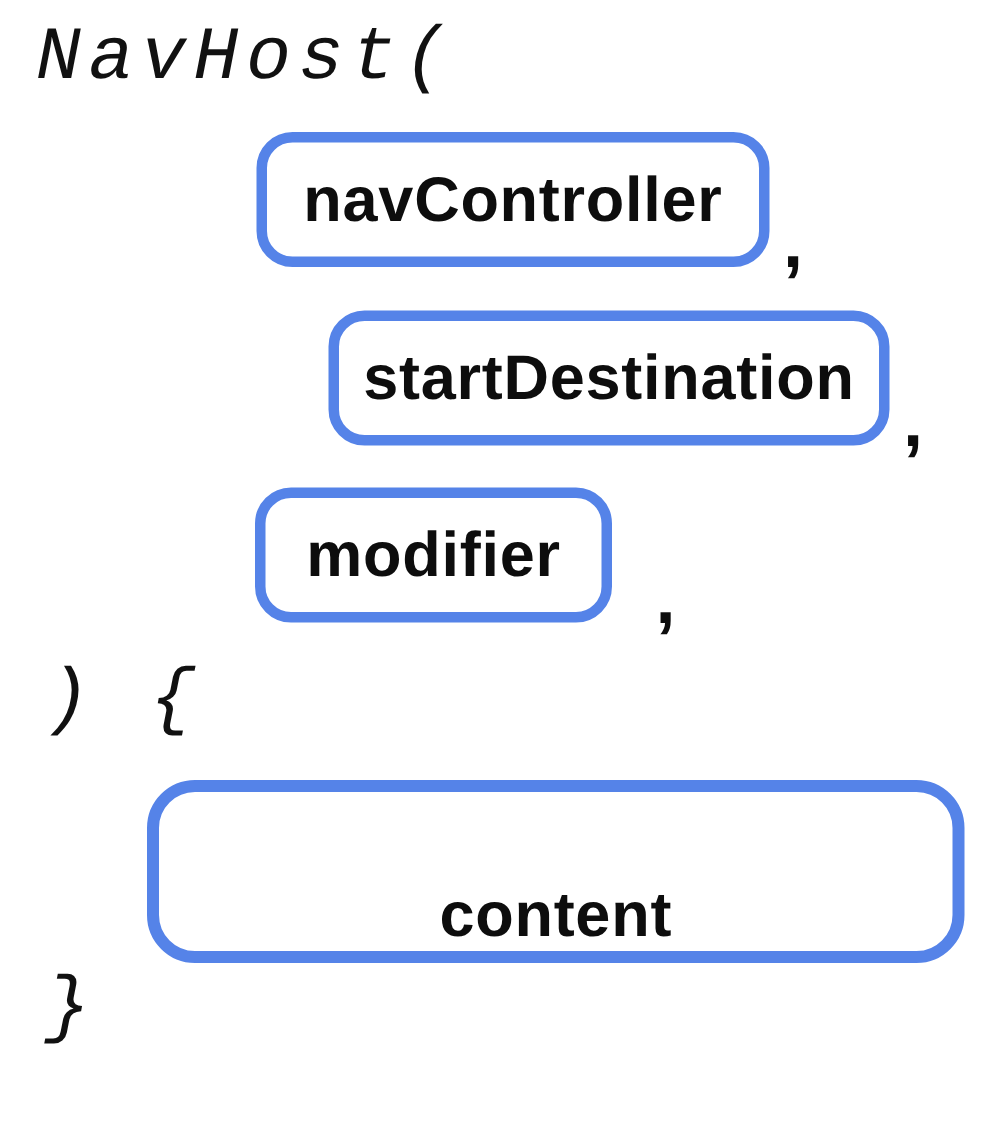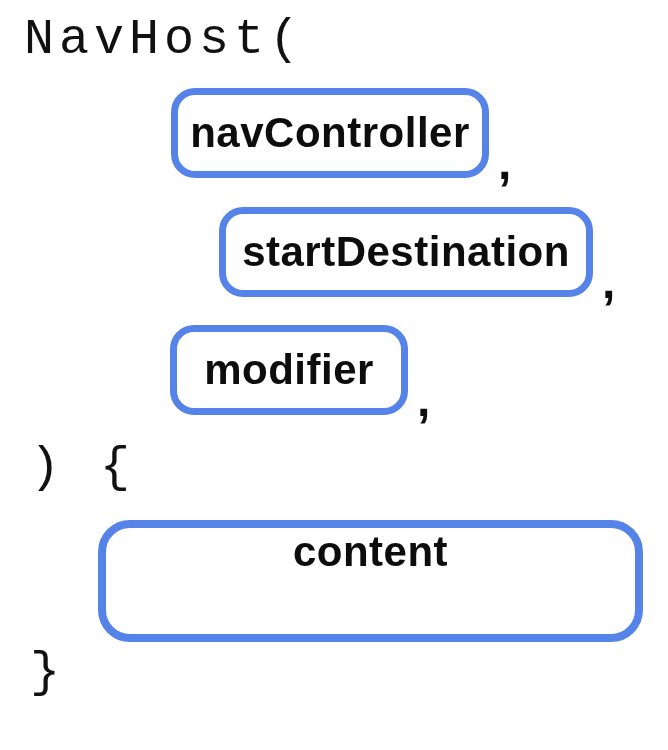--- a/index.html
+++ b/index.html
@@ -17,46 +17,47 @@
   }
   
   .code-token {
     position: absolute;
     font-family: "Liberation Mono", "DejaVu Sans Mono", monospace;
     font-size: 50px;
     letter-spacing: 5px;
     line-height: 70px;
     color: #111111;
     white-space: pre;
+    font-style: italic;
   }
   .tok-navhost { left: 24px; top: 5px; }
   .tok-close-line { left: 30px; top: 433px; }
   .tok-brace-close { left: 30px; top: 638px; }
 
   
   .param-row {
     position: absolute;
     display: flex;
     align-items: flex-end;
   }
   .row-p0 { left: 171px; top: 88px; }
   .row-p1 { left: 171px; top: 207px; }
-  .row-p2 { left: 170px; top: 325px; }
+  .row-p2 { left: 170px; top: 325px; gap: 20px; }
 
   .param-chip {
     box-sizing: border-box;
     height: 90px;
     border: 7px solid #5583E8;
     border-radius: 24px;
     background: #ffffff;
     display: flex;
     align-items: center;
     justify-content: center;
   }
-  .chip-p0 { width: 318px; }
+  .chip-p0 { width: 342px; }
   .chip-p1 { width: 374px; margin-left: 48px; }
   .chip-p2 { width: 238px; }
 
   .param-label {
     font-size: 42px;
     font-weight: 600;
     color: #0d0d0d;
     letter-spacing: 0.5px;
     white-space: nowrap;
   }
@@ -74,21 +75,21 @@
     position: absolute;
     left: 98px;
     top: 520px;
     width: 545px;
     height: 122px;
     box-sizing: border-box;
     border: 8px solid #5583E8;
     border-radius: 32px;
     background: #ffffff;
     display: flex;
-    align-items: flex-start;
+    align-items: flex-end;
     justify-content: center;
   }
 </style>
 </head>
 <body>
 
 <div class="canvas">
 
   <div class="code-token tok-navhost">NavHost(</div>
 

